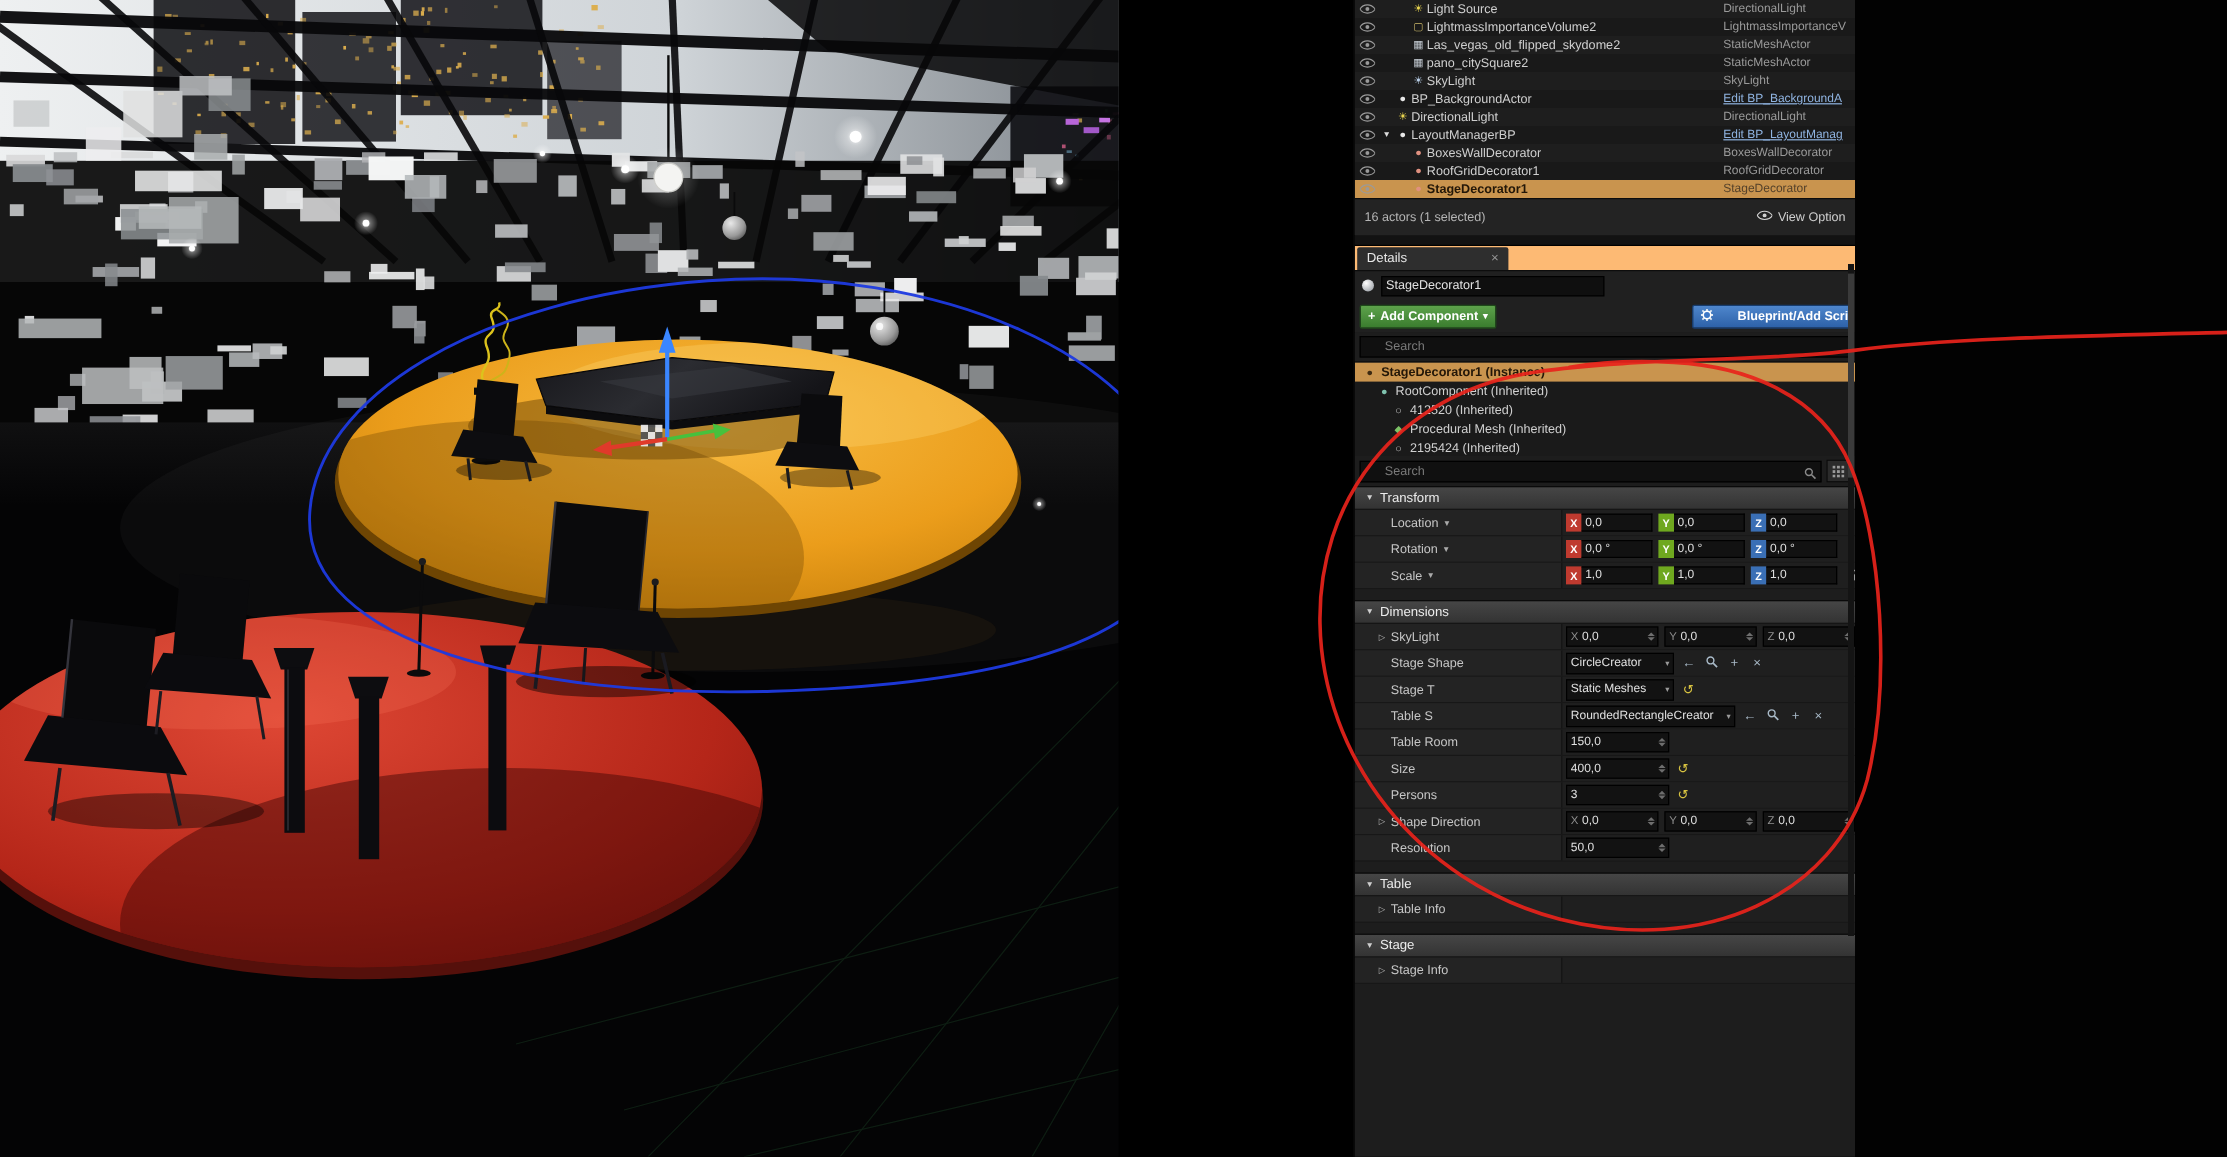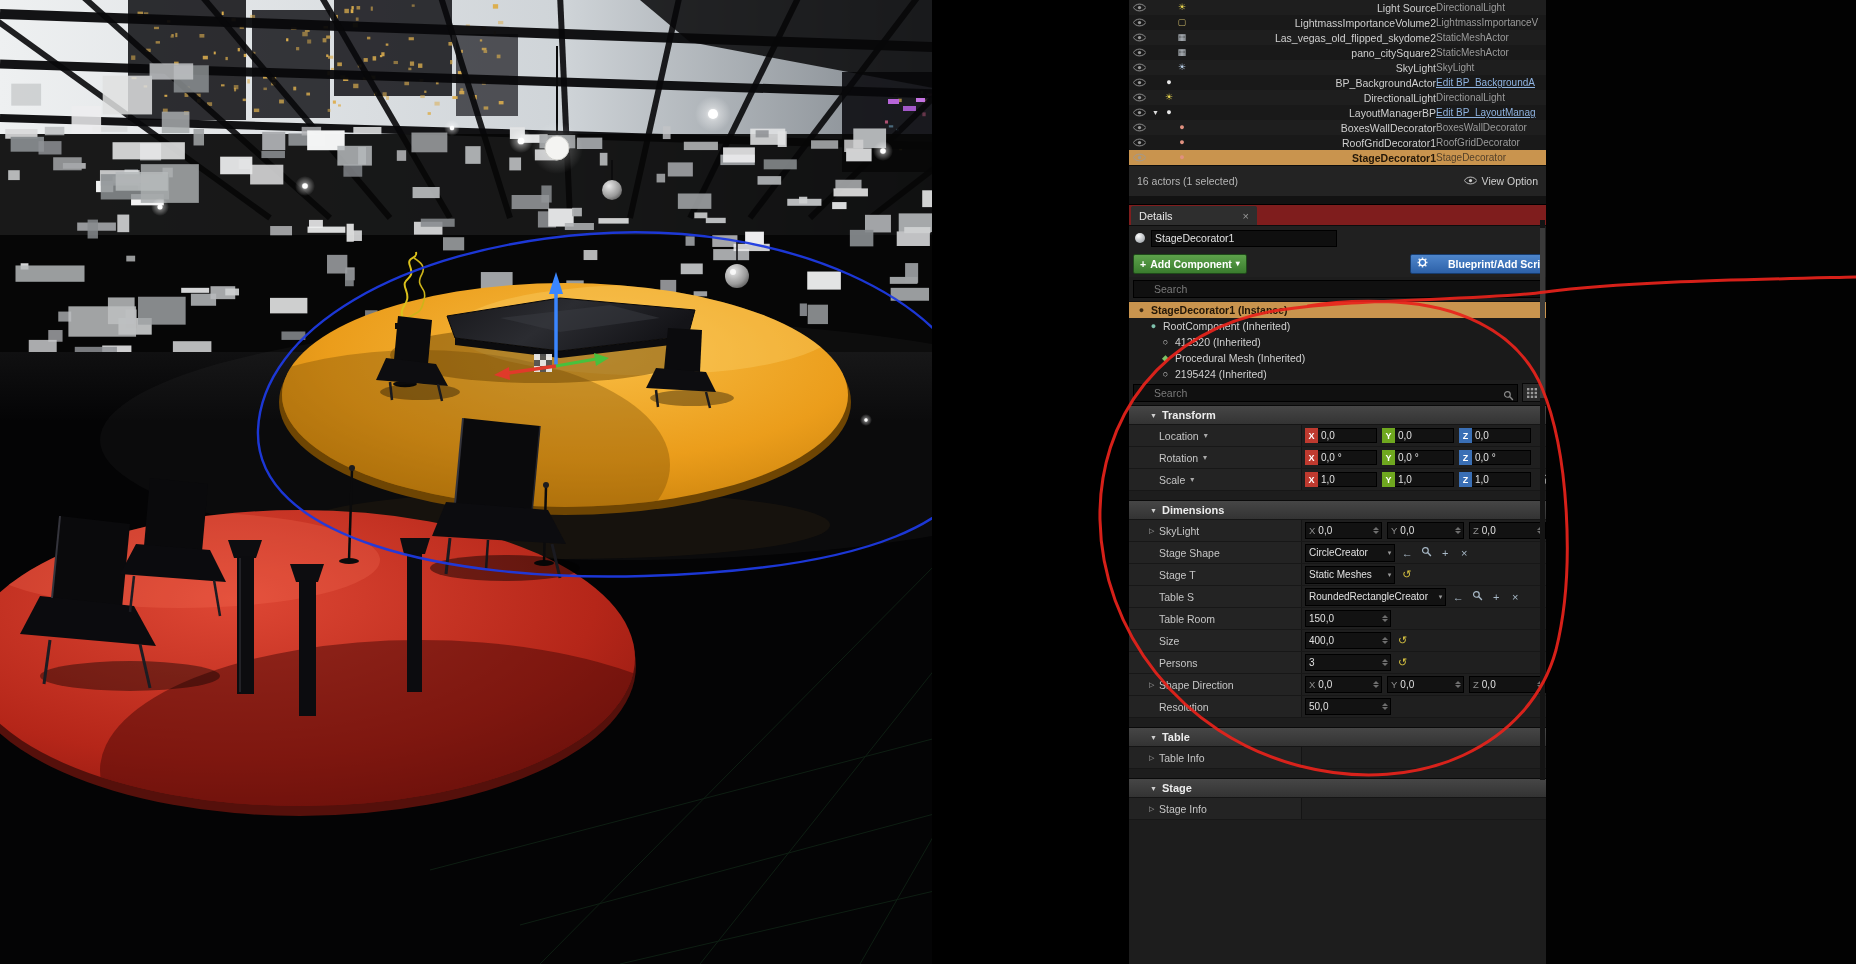--- a/index.html
+++ b/index.html
@@ -19,30 +19,30 @@
   .o-row{display:flex;align-items:center;height:15px;font-size:10.5px;color:#cfcfcf;padding-left:4px;white-space:nowrap;}
   .o-row:nth-child(odd){background:#1e1e1e;}
   .o-row:nth-child(even){background:#191919;}
   .o-row.sel{background:var(--sel);}
   .o-row.sel .o-name{color:#231708;font-weight:bold;}
   .o-row.sel .o-type{color:#54412a;}
   .o-eye{flex:0 0 16px;display:flex;align-items:center;}
   .o-ind{flex:0 0 auto;height:1px;}
   .o-exp{flex:0 0 10px;font-size:7px;color:#ddd;}
   .o-icon{flex:0 0 14px;font-size:9px;text-align:center;line-height:1;}
-  .o-name{flex:1;overflow:hidden;text-align:right;}
+  .o-name{flex:1;overflow:hidden;}
   .o-type{flex:0 0 110px;color:#9a9a9a;font-size:10px;overflow:hidden;}
   .o-type.link{color:var(--link);text-decoration:underline;}
   .o-foot{height:30px;background:#232323;border-top:1px solid #0c0c0c;display:flex;align-items:center;
           padding:0 8px;font-size:10.5px;color:#b5b5b5;justify-content:space-between;}
   .o-foot .vo{margin-left:auto;display:flex;gap:5px;align-items:center;color:#cfcfcf;}
   
   #details{flex:1;background:#1d1d1d;display:flex;flex-direction:column;position:relative;overflow:hidden;}
   .splitter{height:8px;background:#121212;border-bottom:1px solid #000;}
-  .tabbar{height:20px;background:#7f1d1d;display:flex;align-items:flex-end;}
+  .tabbar{height:20px;background:#fdba74;display:flex;align-items:center;}
   .tab{height:19px;background:#2e2e2e;color:#e8e8e8;font-size:11px;display:flex;align-items:center;
        padding:0 8px;width:110px;border-radius:2px 2px 0 0;margin-left:2px;}
   .tab .x{margin-left:auto;color:#999;font-size:11px;}
   .namerow{height:24px;background:#202020;display:flex;align-items:center;padding:0 6px;gap:6px;border-top:1px solid #0d0d0d;}
   .sphere{width:10px;height:10px;border-radius:50%;background:radial-gradient(circle at 35% 30%,#fff,#8a9097);}
   .nameinput{width:178px;height:15px;background:#0f0f0f;border:1px solid #000;color:#e2e2e2;font-size:10.5px;
              padding:0 3px;font-family:inherit;}
   .btnrow{height:27px;display:flex;align-items:center;padding:0 4px;background:#202020;gap:4px;}
   .btn{height:20px;display:flex;align-items:center;font-weight:bold;font-size:10.5px;color:#fff;
        padding:0 6px;gap:4px;border-radius:2px;font-family:inherit;cursor:pointer;}
@@ -57,22 +57,22 @@
   .search::placeholder{color:#7a7a7a;}
   .mag{position:absolute;right:4px;top:3px;}
   .gridbtn{width:18px;height:17px;background:#2b2b2b;border:1px solid #090909;display:flex;align-items:center;justify-content:center;}
   .comp-tree{height:78px;overflow:hidden;background:#1a1a1a;border-top:1px solid #101010;}
   .c-row{height:16px;display:flex;align-items:center;font-size:10.5px;color:#d0d0d0;padding-left:6px;white-space:nowrap;}
   .c-row.sel{background:var(--sel);color:#231708;font-weight:bold;}
   .c-icon{width:13px;font-size:9px;text-align:center;margin-right:3px;}
   
   #prop-sections{flex:1;display:flex;flex-direction:column;}
   .psec + .psec{margin-top:9px;}
-  .sec{height:18px;background:linear-gradient(#464646,#333);display:flex;align-items:center;padding-left:21px;
-       font-size:11px;font-weight:bold;color:#ececec;border-top:1px solid #0a0a0a;border-bottom:1px solid #151515;}
+  .sec{height:18px;background:linear-gradient(#464646,#333);display:flex;align-items:center;padding-left:9px;
+       font-size:11px;font-weight:normal;color:#ececec;border-top:1px solid #0a0a0a;border-bottom:1px solid #151515;}
   .sec .tri{font-size:7px;margin-right:5px;color:#cfcfcf;}
   .prow{display:flex;align-items:center;height:21px;border-bottom:1px solid #171717;background:#232323;}
   .plab{flex:0 0 152px;display:flex;align-items:center;padding-left:20px;color:#c6c6c6;font-size:10.5px;
         white-space:nowrap;overflow:hidden;}
   .exp,.noexp{width:10px;flex:0 0 10px;font-size:7px;color:#b5b5b5;}
   .lcaret{margin-left:5px;font-size:8px;color:#aaa;}
   .pval{flex:1;display:flex;align-items:center;gap:5px;height:100%;background:#1f1f1f;
         border-left:1px solid #141414;padding-left:3px;overflow:hidden;}
   .axf{display:flex;height:15px;align-items:stretch;}
   .axt{width:13px;color:#fff;font-size:9px;display:flex;align-items:center;justify-content:center;font-weight:bold;}

